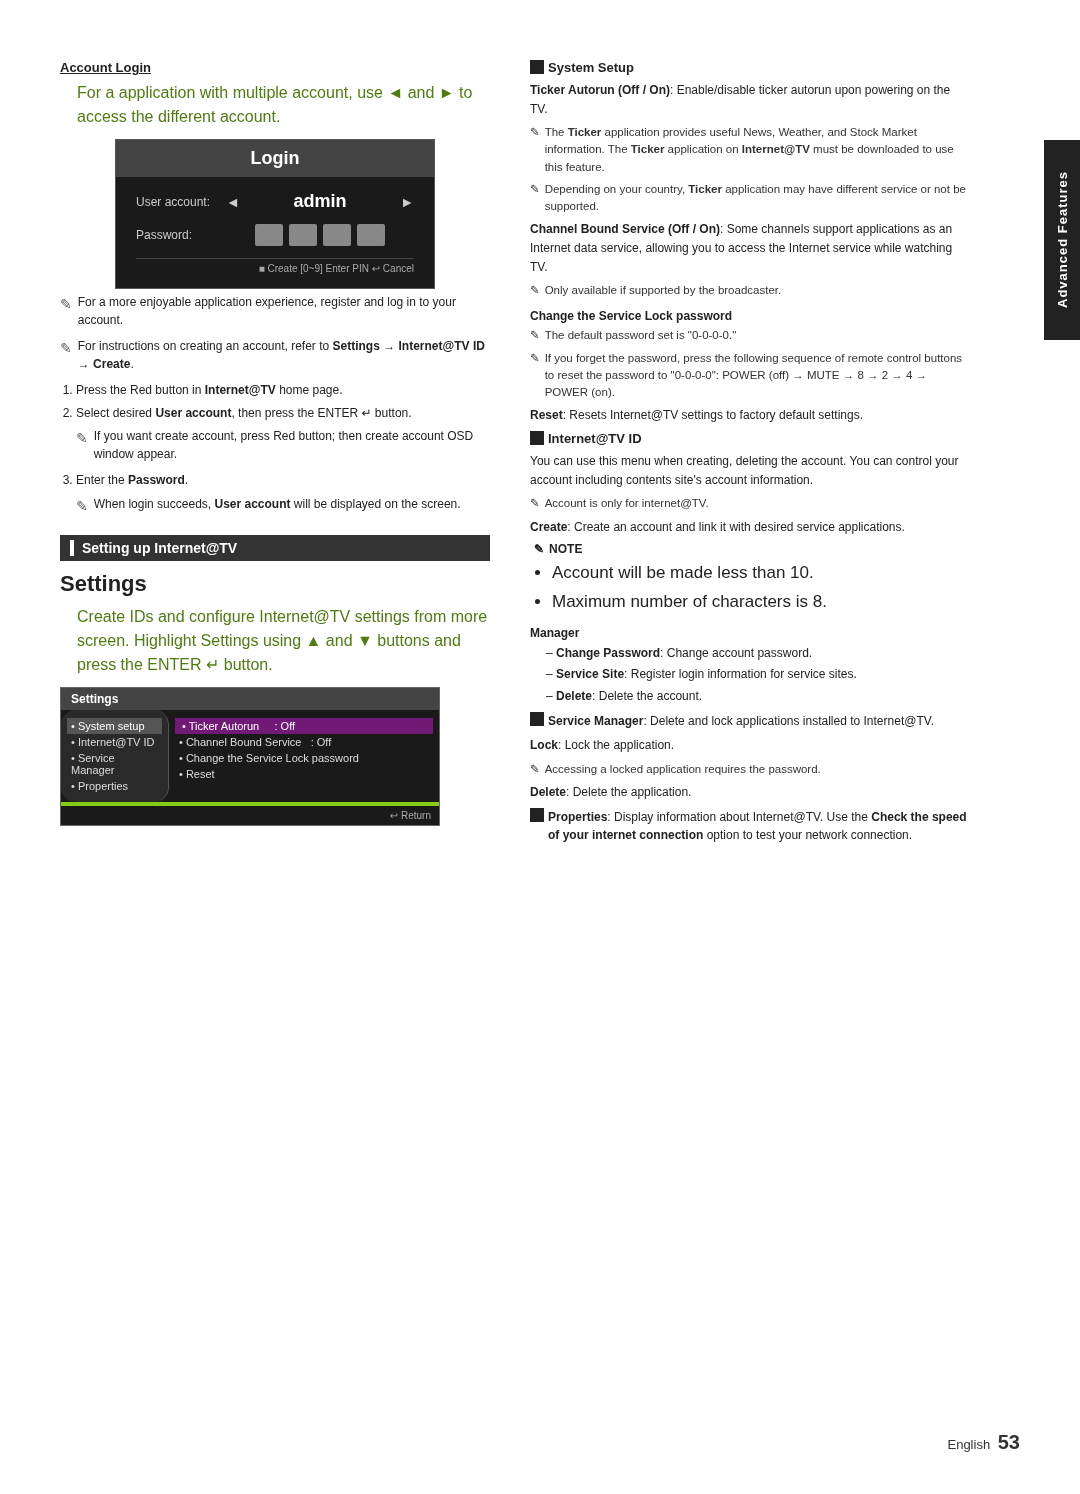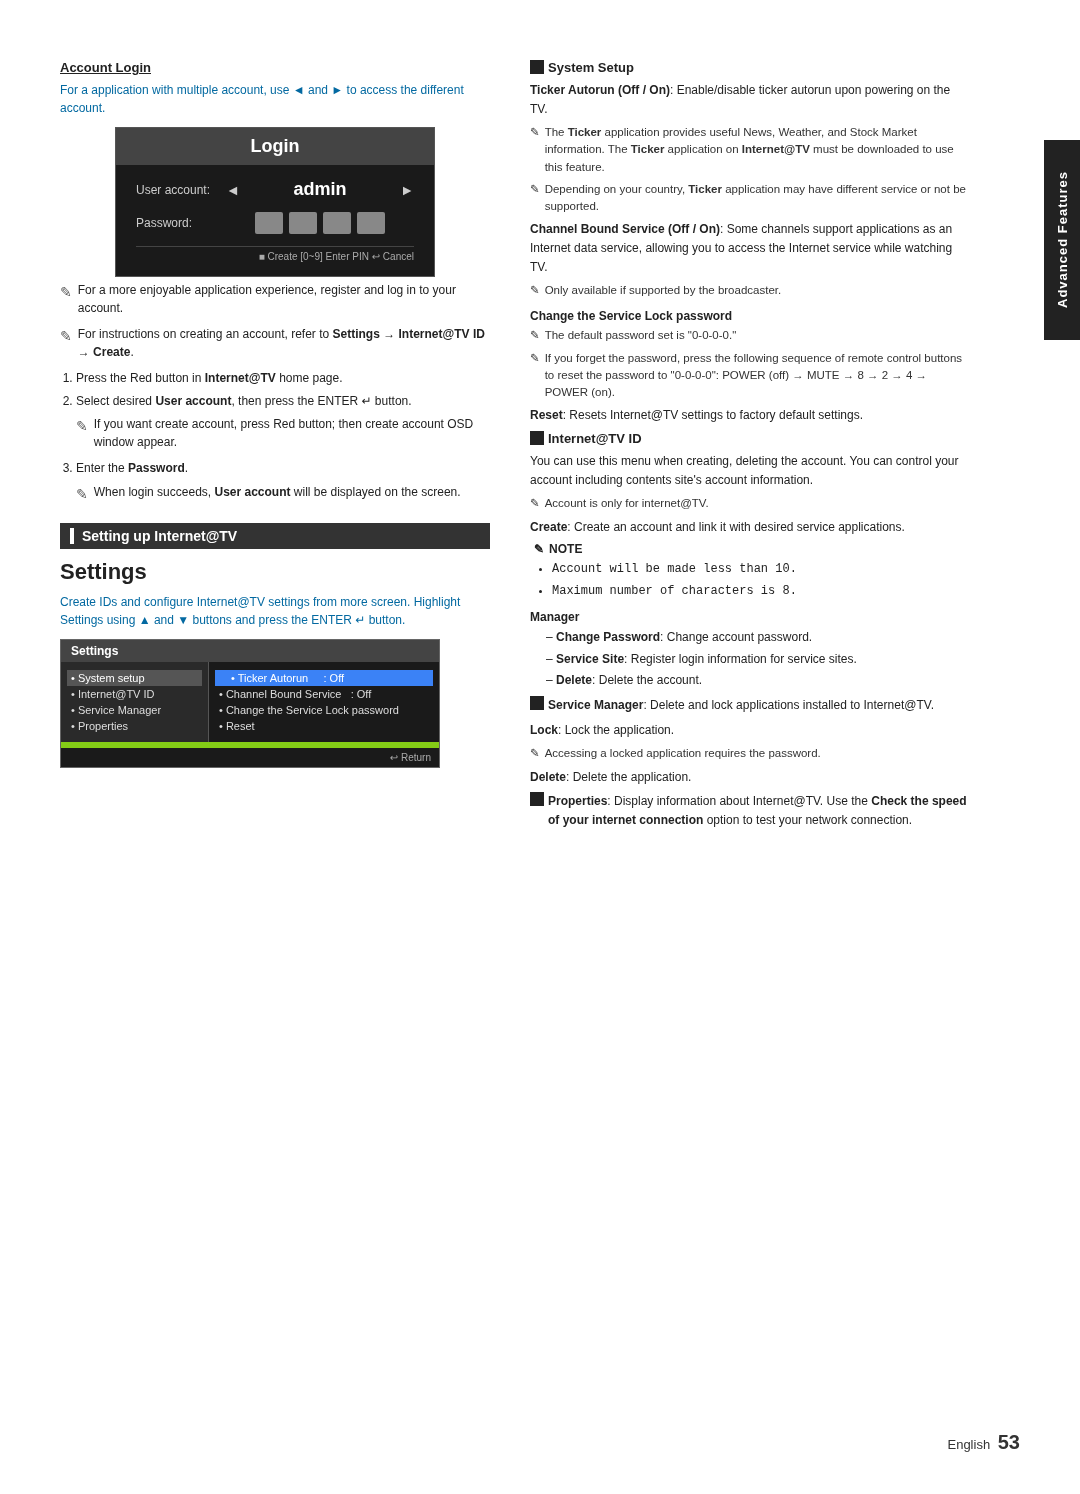--- a/index.html
+++ b/index.html
@@ -63,24 +63,25 @@
 
     
     .section-heading {
       font-weight: bold;
       font-size: 13px;
       margin-bottom: 6px;
       text-decoration: underline;
     }
 
     .body-text {
-      font-size: 12px;
+      font-size: 16px;
       line-height: 1.5;
       margin-bottom: 10px;
-      color: #0369a1;
+      color: #4d7c0f;
+      margin-left: 17px;
     }
 
     
     .login-box {
       background: #1a1a1a;
       border: 1px solid #555;
       width: 320px;
       margin: 0 auto 4px auto;
     }
 
@@ -223,24 +224,25 @@
       font-weight: bold;
       font-size: 12px;
     }
 
     .settings-screenshot-body {
       display: flex;
       gap: 0;
     }
 
     .settings-left-menu {
-      width: 148px;
+      width: 108px;
       padding: 8px 10px;
       background: #2a2a2a;
       border-right: 1px solid #555;
+      border-radius: 15px;
     }
 
     .settings-left-menu .menu-item {
       font-size: 11px;
       color: #ddd;
       padding: 2px 0;
       display: flex;
       align-items: center;
       gap: 4px;
     }
@@ -262,31 +264,31 @@
       font-size: 11px;
       color: #ddd;
       padding: 2px 0;
       display: flex;
       align-items: center;
       gap: 4px;
     }
 
     .settings-right-menu .sub-item.highlighted {
       color: #fff;
-      background: #3b82f6;
-      padding: 2px 16px;
+      background: #701a75;
+      padding: 2px 7px;
       margin: 0 -4px;
     }
 
     .settings-footer {
       text-align: right;
       padding: 4px 8px;
       color: #aaa;
       font-size: 10px;
-      border-top: 6px solid #84cc16;
+      border-top: 4px solid #84cc16;
     }
 
     
     .black-square {
       width: 14px;
       height: 14px;
       background: #222;
       display: inline-block;
       margin-right: 4px;
       vertical-align: middle;
@@ -315,25 +317,24 @@
       margin-bottom: 5px;
       color: #333;
     }
 
     .bullet-list {
       margin-left: 18px;
       margin-bottom: 6px;
     }
 
     .bullet-list li {
-      font-size: 12px;
+      font-size: 17px;
       line-height: 1.55;
       list-style: disc;
       margin-bottom: 3px;
-      font-family: Liberation Mono, monospace;
     }
 
     .dash-list {
       margin-left: 16px;
       margin-bottom: 6px;
     }
 
     .dash-list li {
       font-size: 12px;
       line-height: 1.55;

